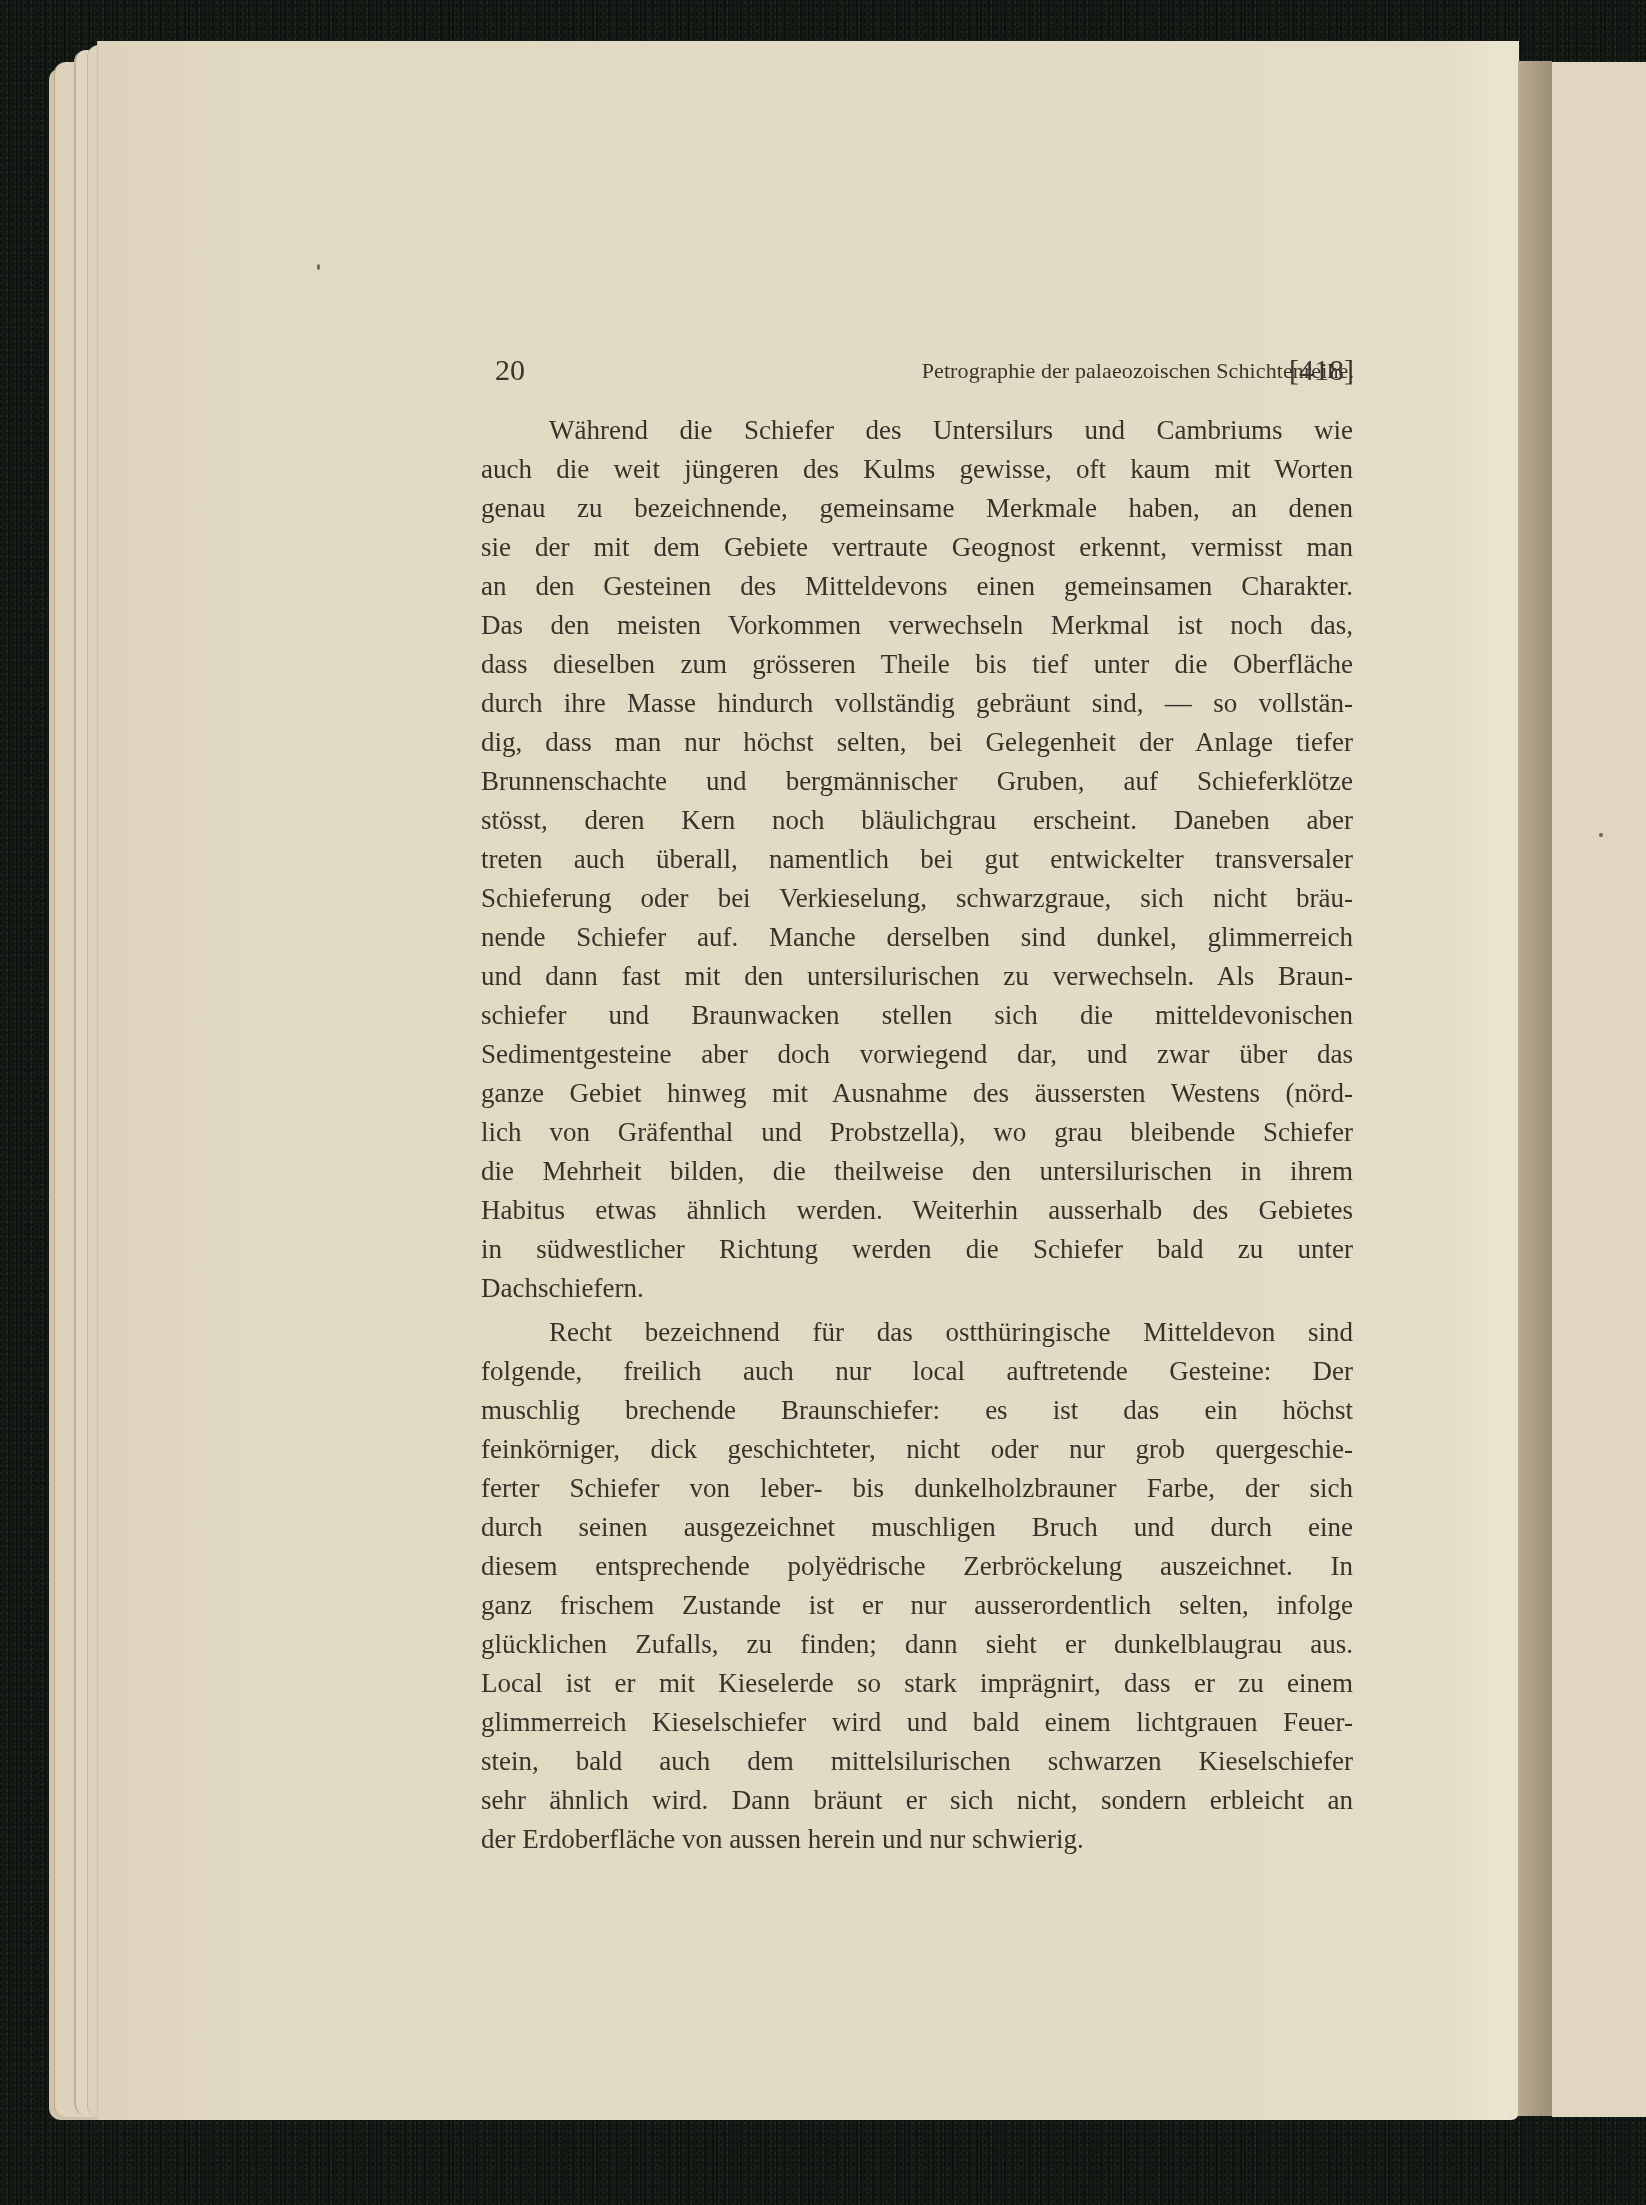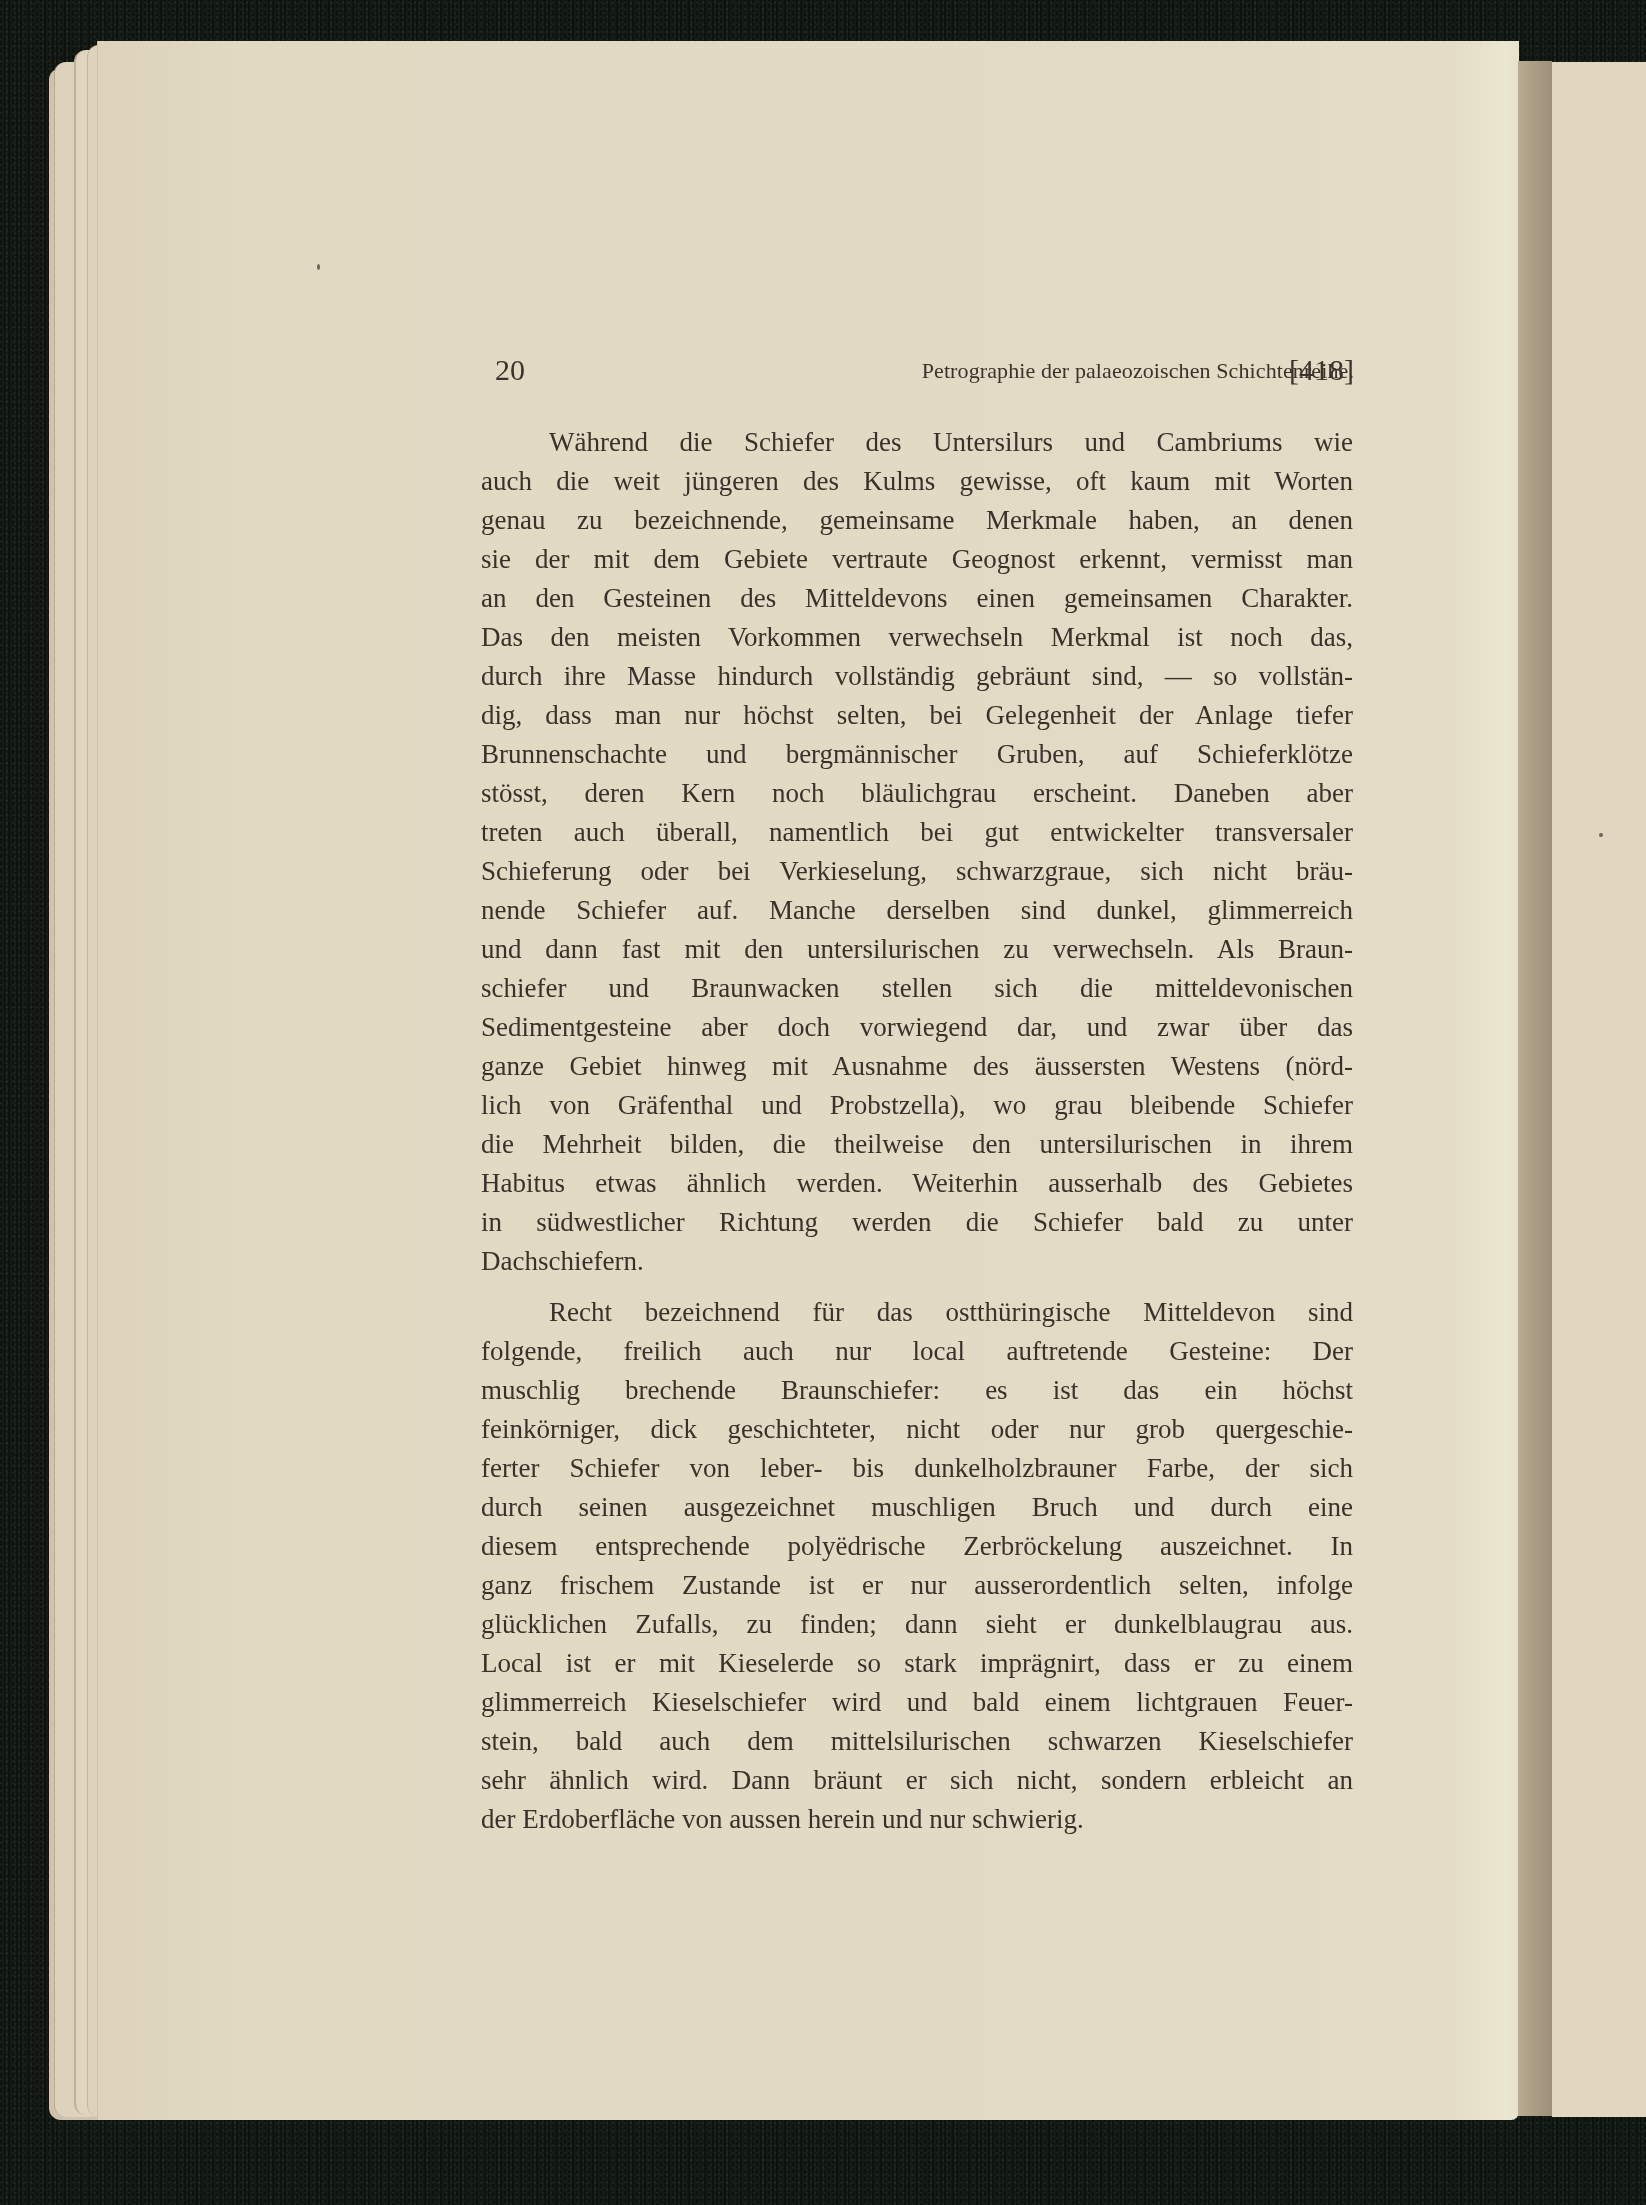--- a/index.html
+++ b/index.html
@@ -115,21 +115,20 @@
       display: block;
       text-align: justify;
       text-align-last: justify;
       white-space: nowrap;
     }
     .line.last {
       text-align-last: left;
     }
     .line.indent {
       padding-left: 68px;
-      margin-top: 12px;
     }
   </style>
 </head>
 <body>
 
 <div class="page-stack stack-1"></div>
 <div class="page-stack stack-2"></div>
 <div class="page-stack stack-3"></div>
 <div class="page-stack stack-4"></div>
 
@@ -149,20 +148,21 @@
 </div>
 
 <div class="body-text">
   <div class="para">
     <span class="line indent">Während die Schiefer des Untersilurs und Cambriums wie</span>
     <span class="line">auch die weit jüngeren des Kulms gewisse, oft kaum mit Worten</span>
     <span class="line">genau zu bezeichnende, gemeinsame Merkmale haben, an denen</span>
     <span class="line">sie der mit dem Gebiete vertraute Geognost erkennt, vermisst man</span>
     <span class="line">an den Gesteinen des Mitteldevons einen gemeinsamen Charakter.</span>
     <span class="line">Das den meisten Vorkommen verwechseln Merkmal ist noch das,</span>
+    <span class="line">dass dieselben zum grösseren Theile bis tief unter die Oberfläche</span>
     <span class="line">durch ihre Masse hindurch vollständig gebräunt sind, — so vollstän-</span>
     <span class="line">dig, dass man nur höchst selten, bei Gelegenheit der Anlage tiefer</span>
     <span class="line">Brunnenschachte und bergmännischer Gruben, auf Schieferklötze</span>
     <span class="line">stösst, deren Kern noch bläulichgrau erscheint. Daneben aber</span>
     <span class="line">treten auch überall, namentlich bei gut entwickelter transversaler</span>
     <span class="line">Schieferung oder bei Verkieselung, schwarzgraue, sich nicht bräu-</span>
     <span class="line">nende Schiefer auf. Manche derselben sind dunkel, glimmerreich</span>
     <span class="line">und dann fast mit den untersilurischen zu verwechseln. Als Braun-</span>
     <span class="line">schiefer und Braunwacken stellen sich die mitteldevonischen</span>
     <span class="line">Sedimentgesteine aber doch vorwiegend dar, und zwar über das</span>

